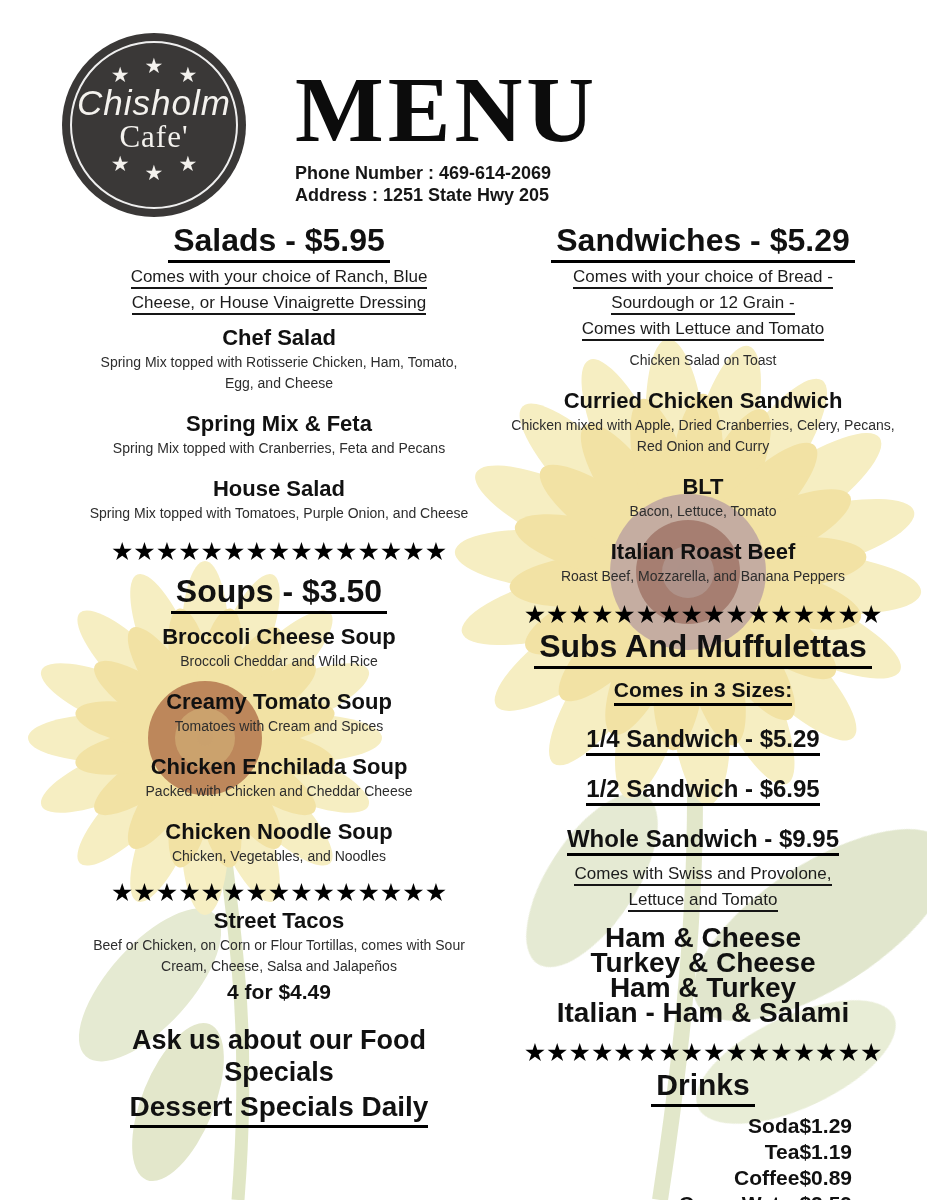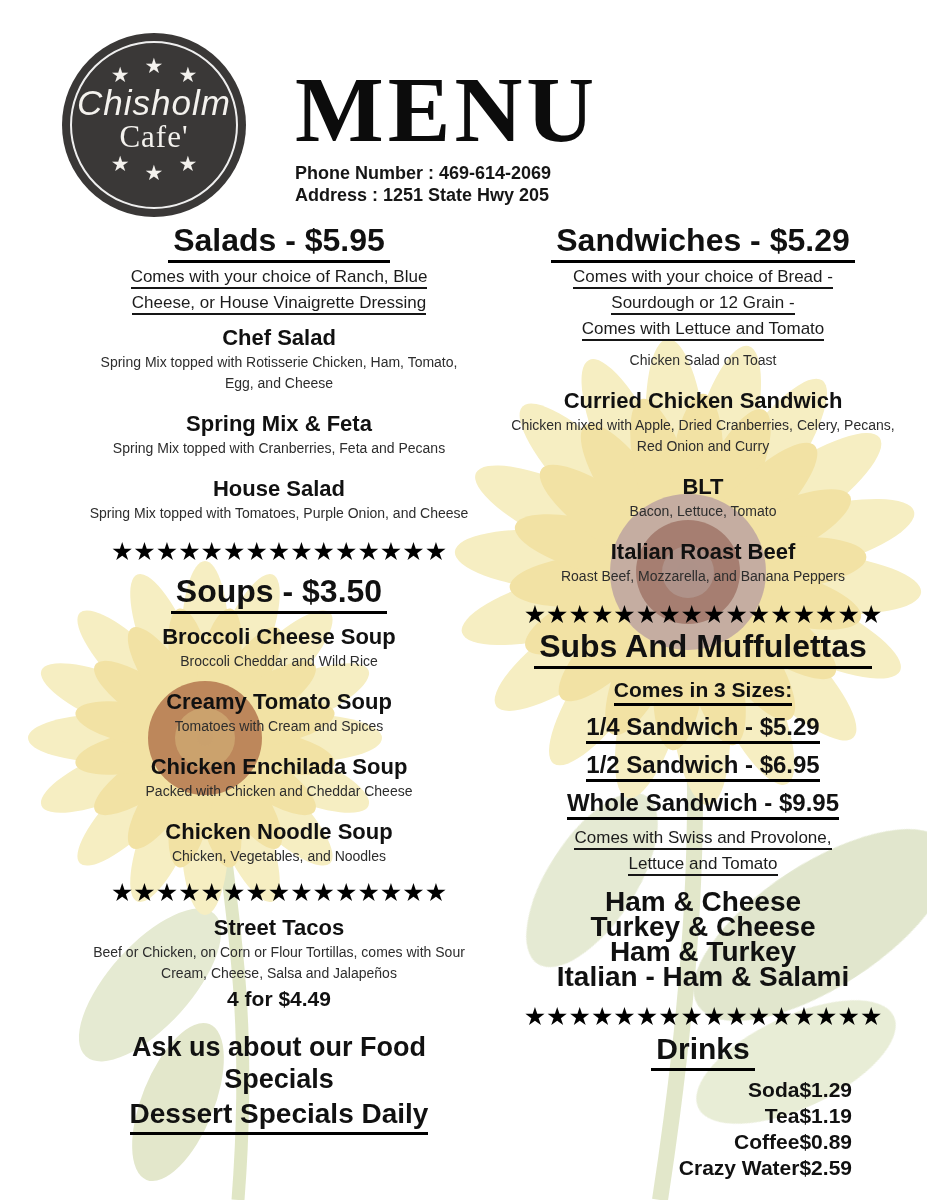--- a/index.html
+++ b/index.html
@@ -41,21 +41,21 @@
   .note{font-size:17px;font-weight:normal;line-height:19px;border-bottom:2px solid #161616;
         display:inline-block;margin-top:4px;padding-bottom:1px;color:#1c1c1c;}
   .item{margin-top:16px;}
   .item.tight{margin-top:9px;}
   .item-name{font-size:22px;font-weight:bold;line-height:27px;}
   .item-desc{font-size:14px;line-height:21px;color:#2d2d2d;max-width:386px;margin:1px auto 0;}
   .stars{font-size:25px;line-height:27px;margin-top:14px;white-space:nowrap;color:#000;}
   .sizes-h{font-size:21px;font-weight:bold;line-height:24px;border-bottom:3px solid #000;
            display:inline-block;margin-top:9px;padding-bottom:1px;}
   .size-line{font-size:24px;font-weight:bold;line-height:26px;border-bottom:3px solid #000;
-             display:inline-block;margin-top:8px;padding-bottom:1px;}
+             display:inline-block;margin-top:20px;padding-bottom:1px;}
   .variety{font-size:28px;font-weight:bold;line-height:25px;}
   .varieties{margin-top:13px;}
   .price-note{font-size:21px;font-weight:bold;line-height:25px;margin-top:2px;}
   .big-note{font-size:27px;font-weight:bold;line-height:32px;margin:20px auto 0;max-width:360px;}
   .big-note-u{font-size:28px;font-weight:bold;line-height:32px;border-bottom:3px solid #000;
               display:inline-block;margin-top:3px;padding-bottom:2px;}
   .drinks{margin-top:6px;}
   .drink-row{display:flex;justify-content:flex-end;font-size:21px;font-weight:bold;
              line-height:26px;padding:0 58px 0 13px;}
 </style>
@@ -229,21 +229,21 @@
         <div class="item-name">Chicken Enchilada Soup</div>
         <div class="item-desc">Packed with Chicken and Cheddar Cheese</div>
       </div>
       <div class="item">
         <div class="item-name">Chicken Noodle Soup</div>
         <div class="item-desc">Chicken, Vegetables, and Noodles</div>
       </div>
 
       <div class="stars" style="margin-top:12px;">★★★★★★★★★★★★★★★</div>
 
-      <div class="item" style="margin-top:8px;text-align:center;">
+      <div class="item" style="margin-top:1px;text-align:center;">
         <div class="item-name">Street Tacos</div>
         <div class="item-desc">Beef or Chicken, on Corn or Flour Tortillas, comes with Sour Cream, Cheese, Salsa and Jalapeños</div>
         <div class="price-note">4 for $4.49</div>
       </div>
 
       <div class="big-note">Ask us about our Food Specials</div>
       <div><span class="big-note-u">Dessert Specials Daily</span></div>
     </div>
 
     <div class="col right">

